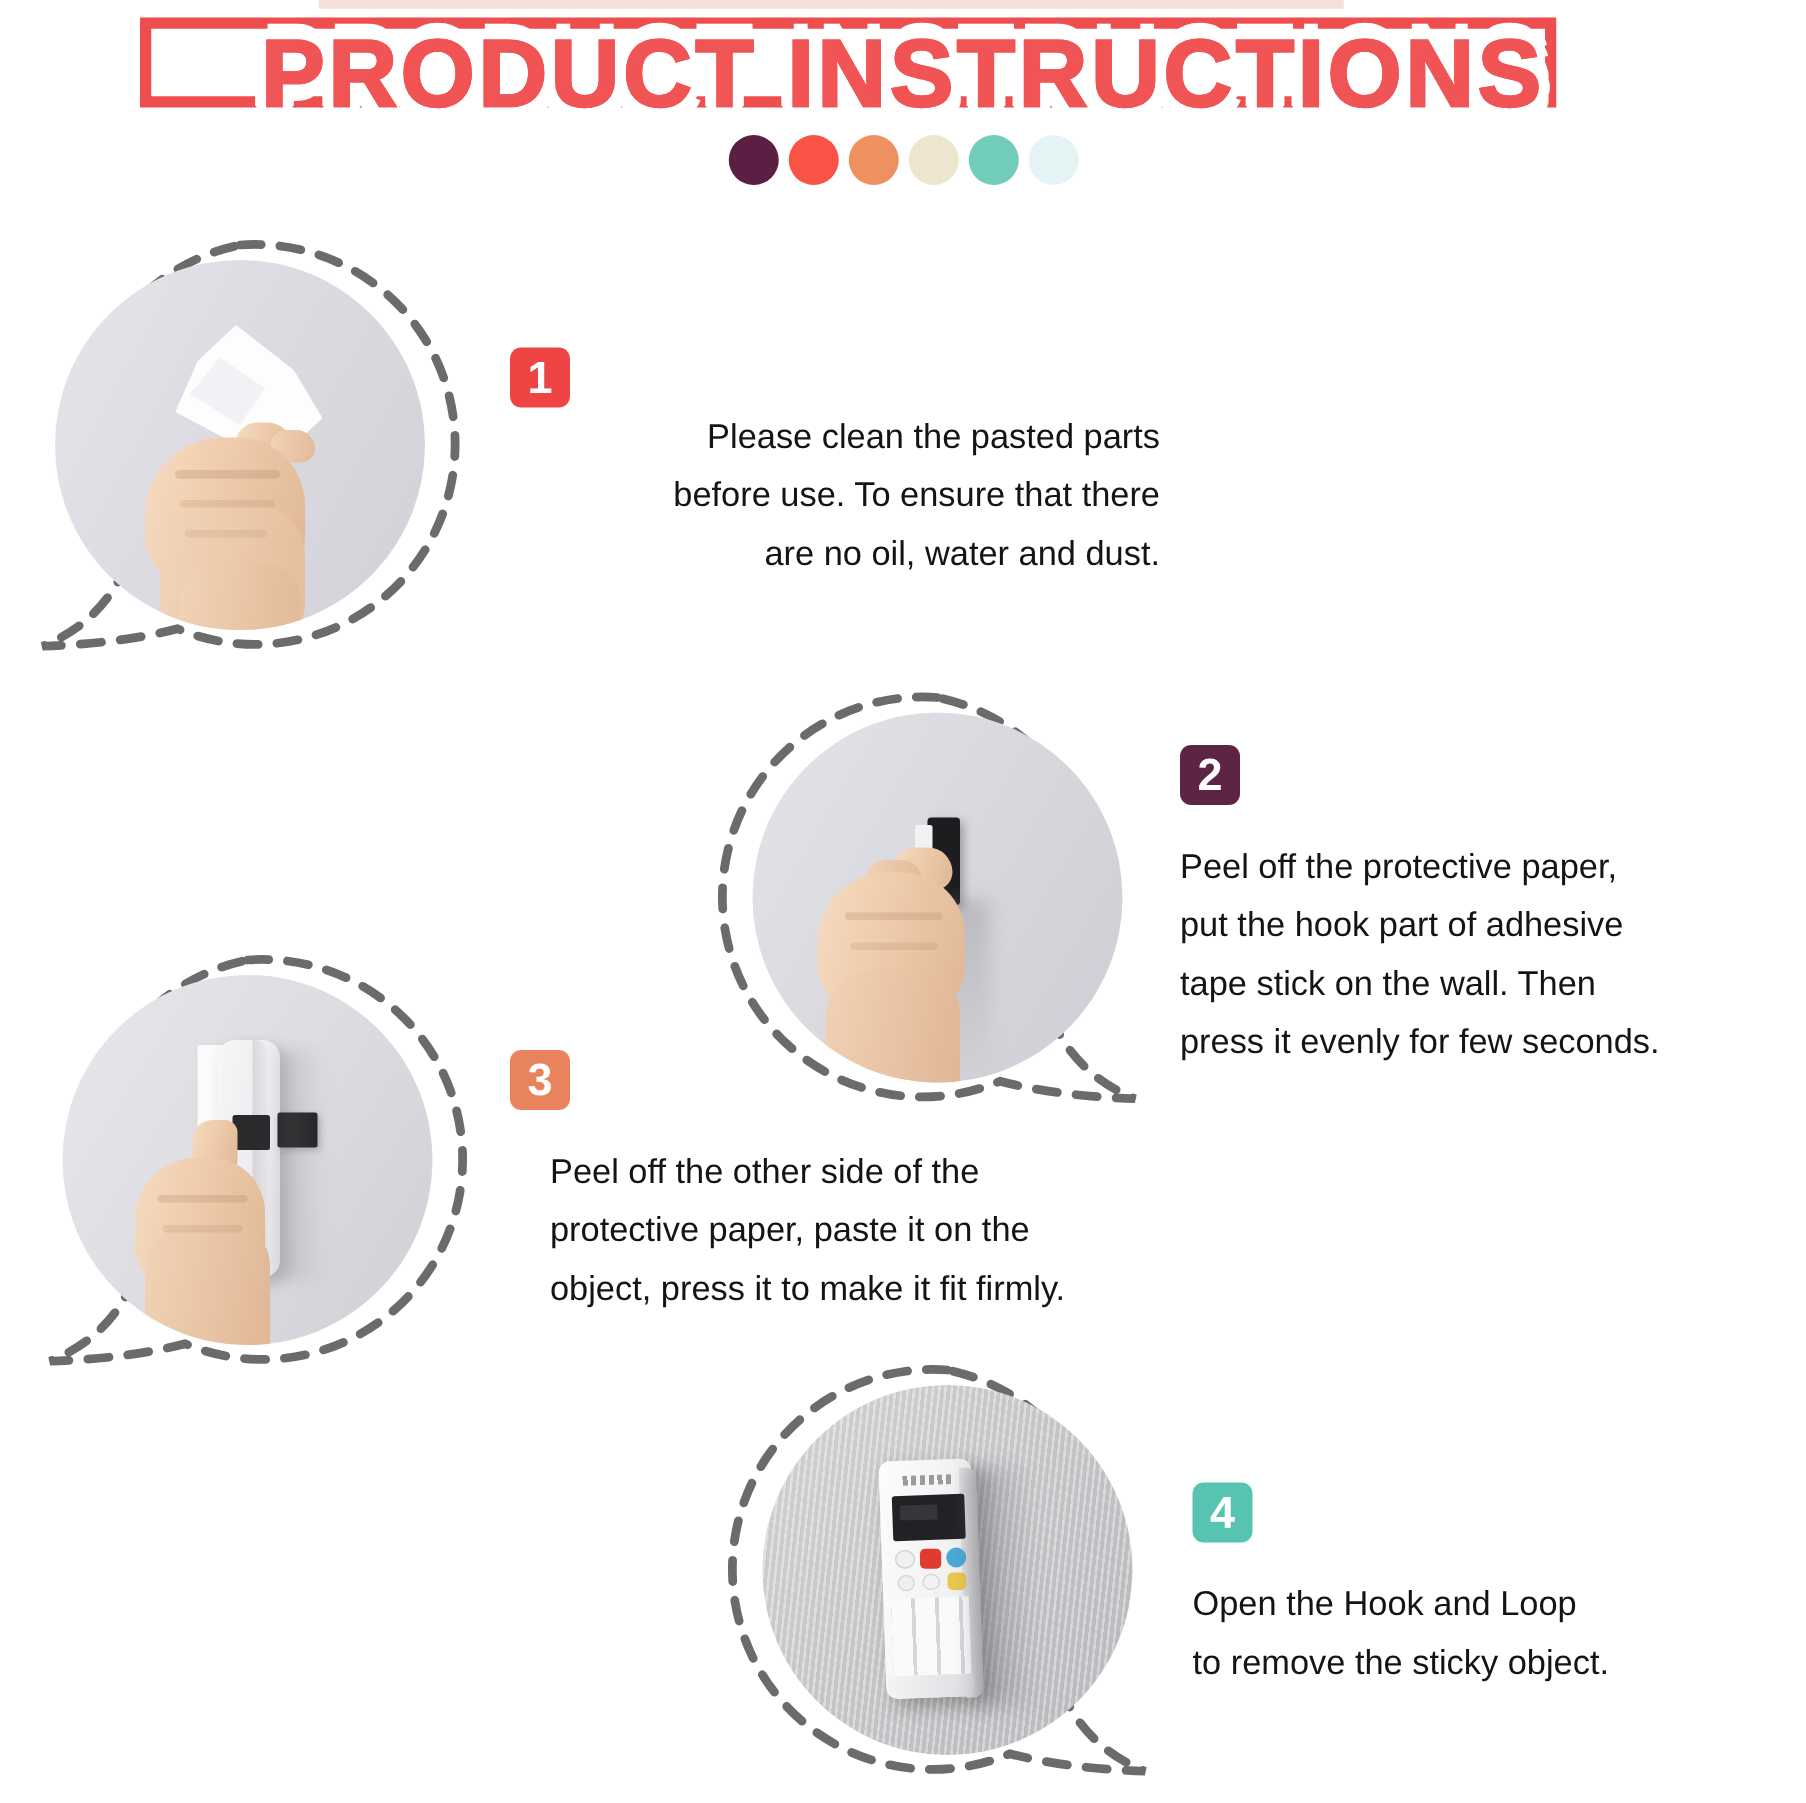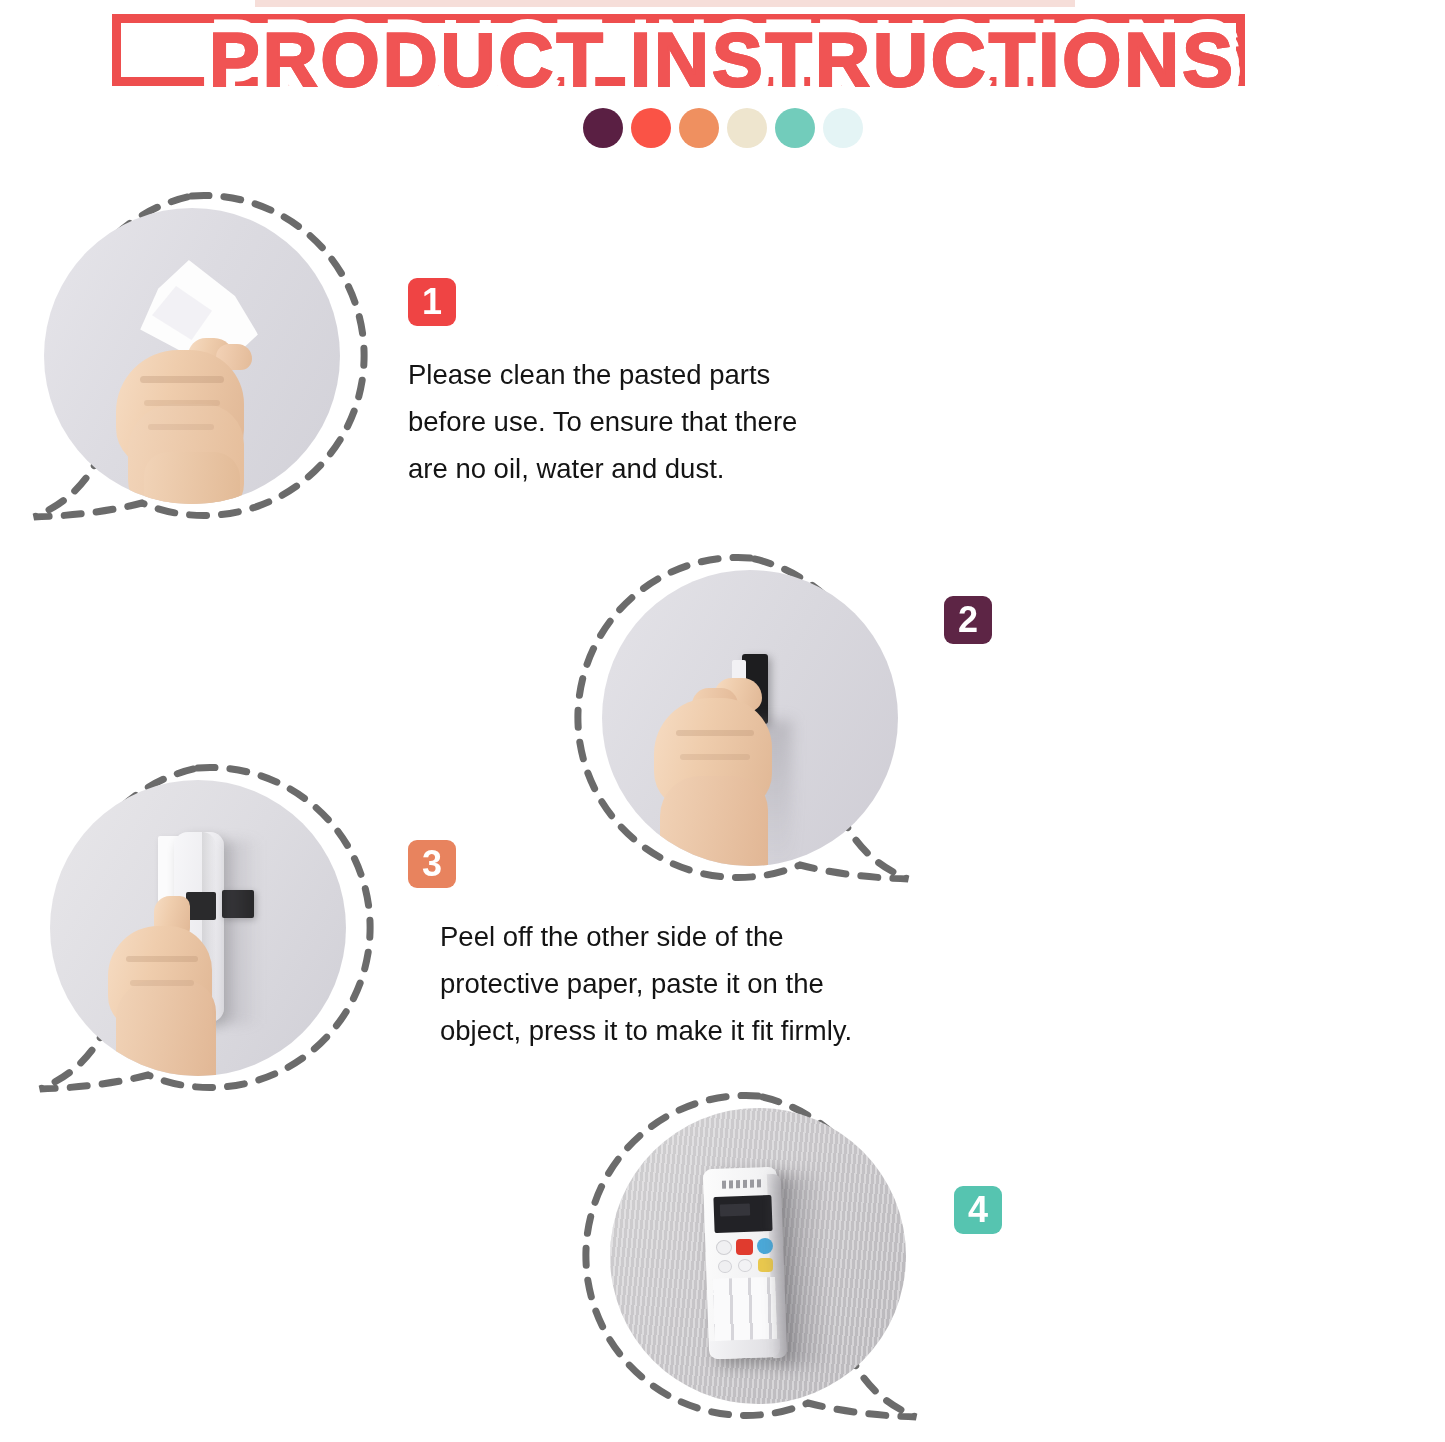--- a/index.html
+++ b/index.html
@@ -170,21 +170,21 @@
       <div class="hand" style="left:100px;top:244px;width:96px;height:70px;border-radius:24px 26px 0 0;
                   background:linear-gradient(96deg,#f1d3b7,#e2ba96);"></div>
 
       <div style="position:absolute;left:96px;top:168px;width:84px;height:7px;border-radius:4px;background:rgba(180,140,110,.30);"></div>
       <div style="position:absolute;left:100px;top:192px;width:76px;height:6px;border-radius:4px;background:rgba(180,140,110,.22);"></div>
       <div style="position:absolute;left:104px;top:216px;width:66px;height:6px;border-radius:4px;background:rgba(180,140,110,.18);"></div>
     </div>
   </div>
   <div style="position:absolute;left:386px;top:92px;width:520px;">
     <div class="badge" style="background:#ef4444;">1</div>
-    <div class="body-text" style="margin-top:26px;">Please clean the pasted parts
+    <div class="body-text" style="text-align:right;">Please clean the pasted parts
 before use. To ensure that there
 are no oil, water and dust.</div>
   </div>
 </div>
 
 <div class="step" style="left:580px; top:548px; width:865px; height:360px;">
   <div class="bubble" style="left:0; top:0;">
     <svg width="340" height="340" viewBox="0 0 340 340" aria-hidden="true">
       <path d="M170,10 A160,160 0 1,0 220,317 C 254,326 294,330 328,331 C 296,318 274,296 262,268 A160,160 0 0,0 170,10 Z" fill="none" stroke="#6b6b6b" stroke-width="7" stroke-dasharray="17 15" stroke-linecap="round"></path>
     </svg>
@@ -206,20 +206,24 @@
       <div class="hand" style="left:52px;top:128px;width:118px;height:112px;border-radius:56px 50px 36px 38px;"></div>
 
       <div class="hand" style="left:58px;top:206px;width:108px;height:100px;border-radius:40px 34px 0 0;
                   background:linear-gradient(100deg,#f1d2b6,#e1b694);"></div>
       <div style="position:absolute;left:74px;top:160px;width:78px;height:6px;border-radius:4px;background:rgba(175,135,105,.26);"></div>
       <div style="position:absolute;left:78px;top:184px;width:70px;height:6px;border-radius:4px;background:rgba(175,135,105,.20);"></div>
     </div>
   </div>
   <div style="position:absolute;left:364px;top:48px;width:500px;">
     <div class="badge" style="background:#5d2545;">2</div>
+    <div class="body-text" style="margin-top:26px;">Peel off the protective paper,
+put the hook part of adhesive
+tape stick on the wall. Then
+press it evenly for few seconds.</div>
   </div>
 </div>
 
 <div class="step" style="left:28px; top:758px; width:920px; height:360px;">
   <div class="bubble" style="left:0; top:0;">
     <svg width="340" height="340" viewBox="0 0 340 340" aria-hidden="true">
       <path d="M170,10 A160,160 0 1,1 120,317 C 86,326 46,330 12,331 C 44,318 66,296 78,268 A160,160 0 0,1 170,10 Z" fill="none" stroke="#6b6b6b" stroke-width="7" stroke-dasharray="17 15" stroke-linecap="round"></path>
     </svg>
     <div class="photo wall-c">
 
@@ -290,14 +294,16 @@
 
       <div style="position:absolute;left:100px;top:232px;width:70px;height:18px;
                   background:linear-gradient(98deg,#f4f4f6,#dddce0);border-radius:0 0 9px 9px;transform:rotate(-2deg);"></div>
 
       <div style="position:absolute;left:168px;top:66px;width:50px;height:192px;
                   background:linear-gradient(90deg,rgba(90,88,95,.42),rgba(90,88,95,0));filter:blur(8px);transform:rotate(-2deg);"></div>
     </div>
   </div>
   <div style="position:absolute;left:366px;top:100px;width:480px;">
     <div class="badge" style="background:#56c4b0;">4</div>
+    <div class="body-text" style="margin-top:26px;">Open the Hook and Loop
+to remove the sticky object.</div>
   </div>
 </div>
 
 </body></html>

